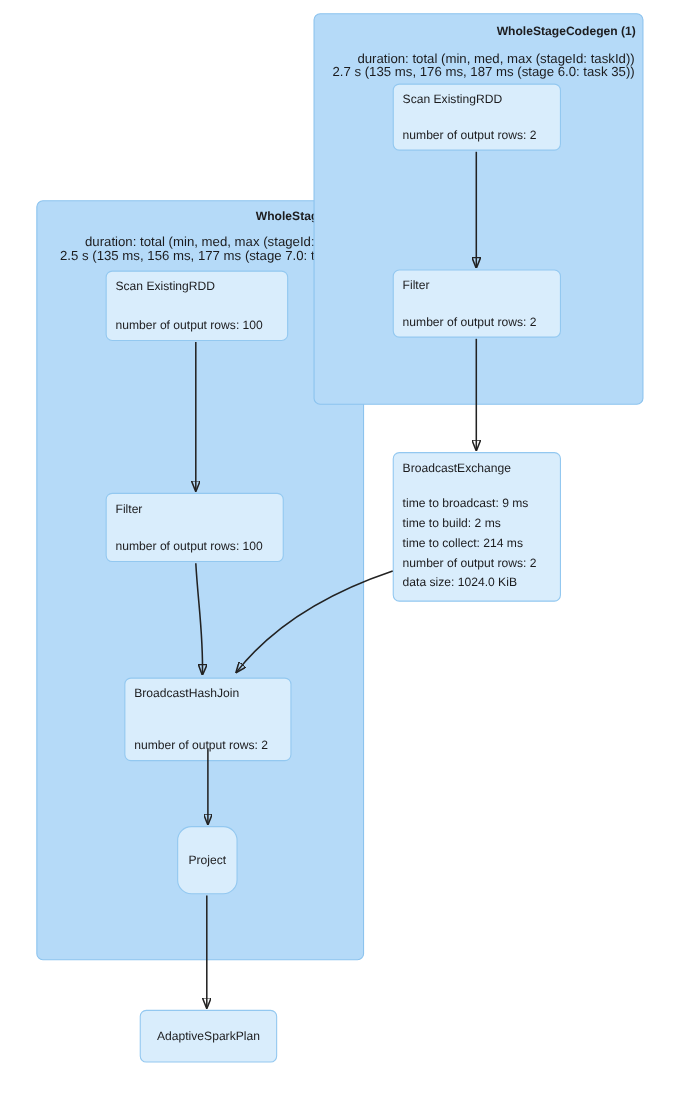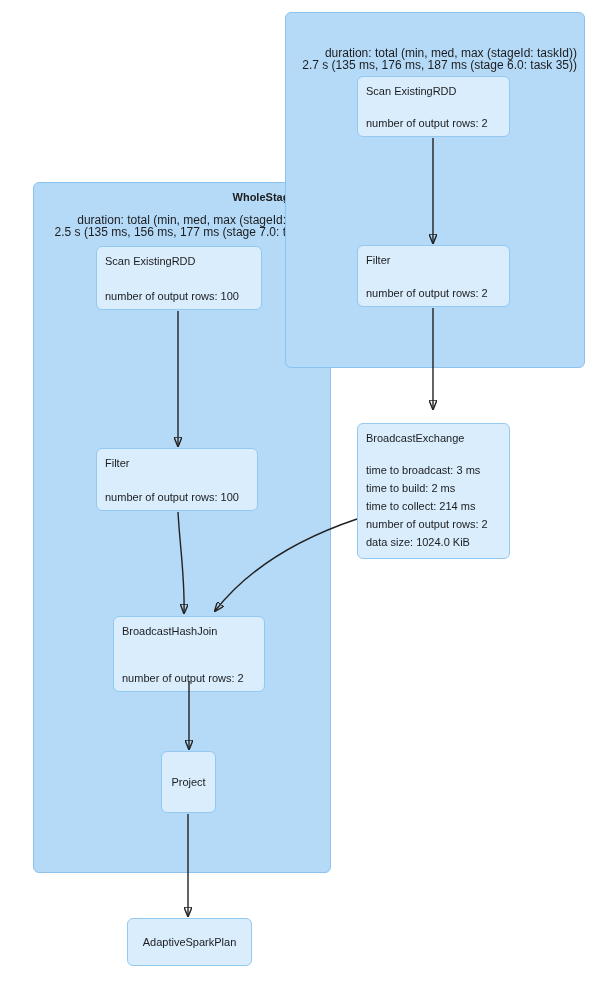--- a/index.html
+++ b/index.html
@@ -45,25 +45,25 @@
     z-index:3;
     font-size:11px;
     padding:8px;
   }
   .node .node-title{font-weight:normal;white-space:nowrap;}
   .node .node-metric{position:absolute;left:8px;bottom:7px;white-space:nowrap;}
   .node .node-metrics{position:absolute;left:8px;bottom:7px;line-height:18px;white-space:nowrap;}
   .node.center{display:flex;align-items:center;justify-content:center;padding:4px;}
   #n-scan1{left:357px;top:76px;width:153px;height:61px;}
   #n-filter1{left:357px;top:245px;width:153px;height:62px;}
-  #n-bexch{left:357px;top:423px;width:153px;height:136px;}
+  #n-bexch{left:357px;top:411px;width:153px;height:136px;}
   #n-scan2{left:96px;top:246px;width:166px;height:64px;}
   #n-filter2{left:96px;top:448px;width:162px;height:63px;}
   #n-bhj{left:113px;top:616px;width:152px;height:76px;}
-  #n-project{left:161px;top:751px;width:55px;height:62px;}
+  #n-project{left:161px;top:751px;width:55px;height:62px;border-radius:13px;}
   #n-asp{left:127px;top:918px;width:125px;height:48px;}
   #edge-layer{
     position:absolute;left:0;top:0;width:614px;height:997px;
     z-index:4;pointer-events:none;
   }
   #edge-layer path, #edge-layer line{stroke:#222222;stroke-width:1.4;fill:none;}
 </style>
 </head>
 <body>
 
@@ -71,40 +71,41 @@
 
   <div class="cluster" id="cluster-left">
     <div class="cluster-title">WholeStageCode</div>
     <div class="cluster-duration">
       <div>duration: total (min, med, max (stageId:</div>
       <div>2.5 s (135 ms, 156 ms, 177 ms (stage 7.0: t</div>
     </div>
   </div>
 
   <div class="cluster" id="cluster-right">
+    <div class="cluster-title">WholeStageCodegen (1)</div>
     <div class="cluster-duration">
       <div>duration: total (min, med, max (stageId: taskId))</div>
       <div>2.7 s (135 ms, 176 ms, 187 ms (stage 6.0: task 35))</div>
     </div>
   </div>
 
   <div class="node" id="n-scan1">
     <div class="node-title">Scan ExistingRDD</div>
     <div class="node-metric">number of output rows: 2</div>
   </div>
 
   <div class="node" id="n-filter1">
     <div class="node-title">Filter</div>
     <div class="node-metric">number of output rows: 2</div>
   </div>
 
   <div class="node" id="n-bexch">
     <div class="node-title">BroadcastExchange</div>
     <div class="node-metrics">
-      <div>time to broadcast: 3 ms</div>
+      <div>time to broadcast: 9 ms</div>
       <div>time to build: 2 ms</div>
       <div>time to collect: 214 ms</div>
       <div>number of output rows: 2</div>
       <div>data size: 1024.0 KiB</div>
     </div>
   </div>
 
   <div class="node" id="n-scan2">
     <div class="node-title">Scan ExistingRDD</div>
     <div class="node-metric">number of output rows: 100</div>

